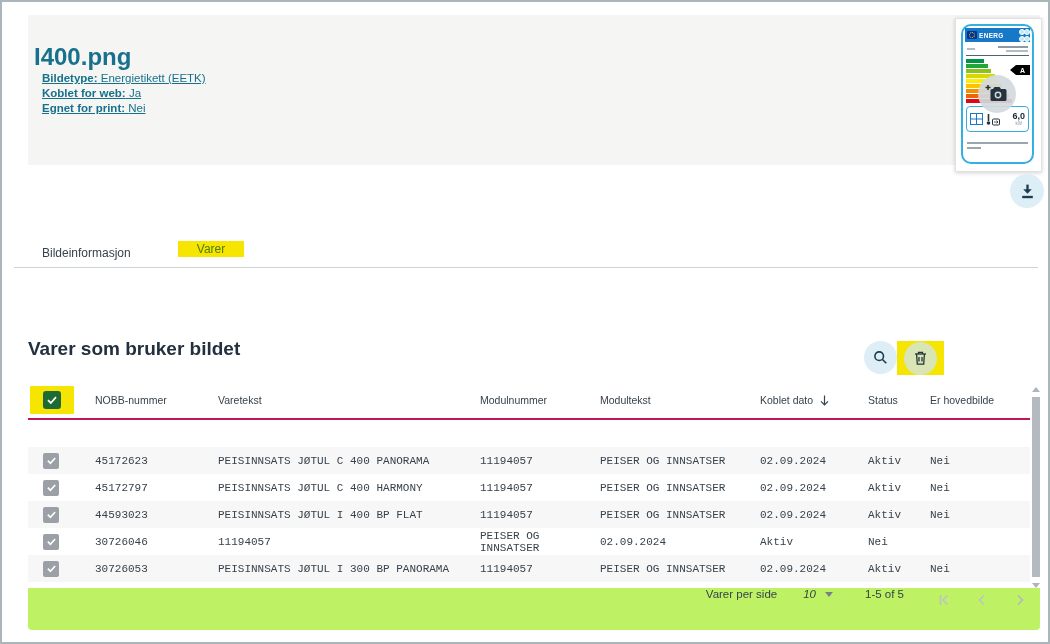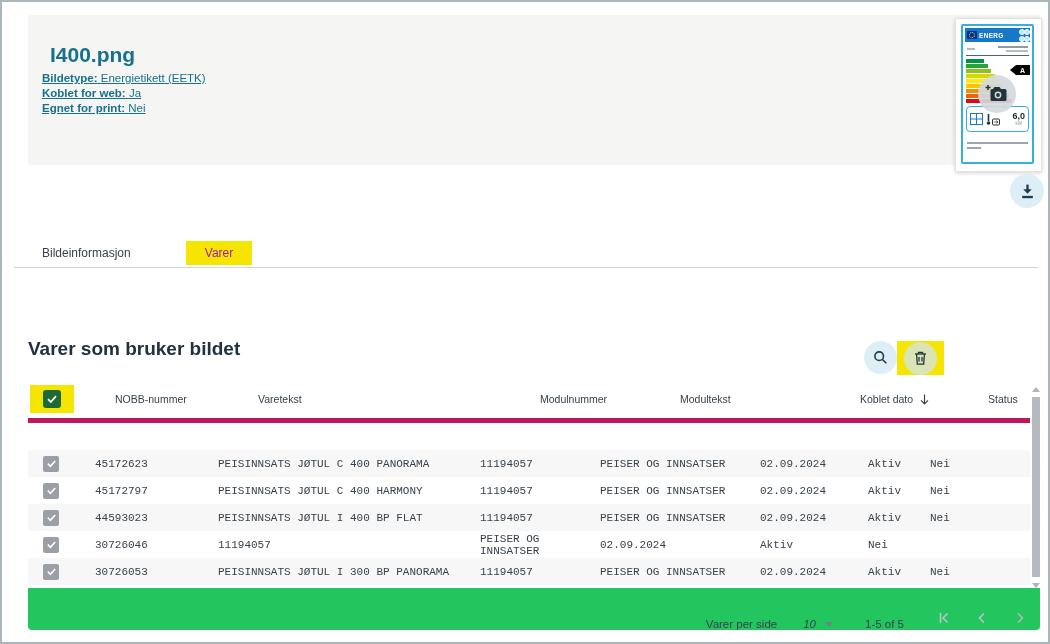--- a/index.html
+++ b/index.html
@@ -1,26 +1,26 @@
 <!DOCTYPE html>
 <html><head>
 <meta charset="utf-8">
 <style>
   html,body{margin:0;padding:0;background:#fff;font-family:"Liberation Sans",sans-serif;}
   .page{position:relative;width:1050px;height:644px;background:#fff;border:2px solid #a9b6ba;box-sizing:border-box;overflow:hidden;}
 
   
   .info-panel{position:absolute;left:26px;top:13px;width:1012px;height:150px;background:#f5f5f3;border-radius:2px;}
-  .filename{position:absolute;left:22px;top:28px;margin:0;font-size:21px;font-weight:600;color:#17708c;}
+  .filename{position:absolute;left:6px;top:28px;margin:0;font-size:24px;font-weight:600;color:#17708c;}
   .info-lines{position:absolute;left:14px;top:56px;font-size:11.5px;line-height:15px;color:#17708c;text-decoration:underline;}
   .info-lines b{font-weight:700;}
 
   
   .thumb-card{position:absolute;left:953px;top:16px;width:85px;height:152px;background:#fff;border:1px solid #e2e2e2;box-shadow:0 1px 4px rgba(0,0,0,.18);cursor:pointer;}
-  .elabel{position:absolute;left:5px;top:5px;width:73px;height:140px;border:2px solid #35aee0;border-radius:2px;box-sizing:border-box;background:#fff;}
+  .elabel{position:absolute;left:5px;top:5px;width:73px;height:140px;border:2px solid #35aee0;border-radius:10px;box-sizing:border-box;background:#fff;}
   .eheader{position:absolute;left:2px;top:2px;right:2px;height:14px;background:#1878c8;display:flex;align-items:center;padding:0 2px;gap:2px;box-sizing:border-box;}
   .eu-flag{width:10px;height:8px;background:#003399;border-radius:1px;position:relative;flex:0 0 auto;}
   .eu-flag::after{content:"";position:absolute;left:2px;top:1px;width:4px;height:4px;border:1px dotted #ffcc00;border-radius:50%;}
   .eheader-text{color:#fff;font-size:6.5px;font-weight:700;letter-spacing:.3px;}
   .eicons{margin-left:auto;display:grid;grid-template-columns:4px 4px;gap:1px;}
   .eicons i{width:4px;height:4px;border-radius:50%;background:#bfe9f5;border:.5px solid #fff;}
   .ml0{position:absolute;left:4px;top:22px;width:8px;height:2px;background:#b3bcc2;}
   .ml1{position:absolute;right:4px;top:20px;width:30px;height:2px;background:#8d9aa3;}
   .ml2{position:absolute;right:4px;top:24px;width:22px;height:2px;background:#b3bcc2;}
   .eline{position:absolute;left:3px;right:3px;top:29px;height:1px;background:#53626e;}
@@ -33,52 +33,52 @@
   .eunit{font-size:4.5px;color:#8d9aa3;line-height:5px;}
   .efoot1{position:absolute;left:4px;right:4px;top:116px;height:2px;background:#9aa6ad;}
   .efoot2{position:absolute;left:4px;top:121px;width:14px;height:2px;background:#9aa6ad;}
   .camera-overlay{position:absolute;left:15px;top:49px;width:38px;height:38px;border-radius:50%;background:rgba(211,217,221,.92);display:flex;align-items:center;justify-content:center;cursor:pointer;}
 
   
   .download-btn{position:absolute;left:1008px;top:172px;width:34px;height:34px;border-radius:50%;background:#ddeef6;border:none;display:flex;align-items:center;justify-content:center;cursor:pointer;padding:0;}
 
   
   .tab-info{position:absolute;left:40px;top:244px;font-size:12px;color:#37424c;cursor:pointer;}
-  .tab-varer{position:absolute;left:184px;top:239px;width:66px;height:24px;background:#f6e500;color:#a21caf;font-size:12px;display:flex;align-items:center;justify-content:center;cursor:pointer;}
+  .tab-varer{position:absolute;left:176px;top:239px;width:66px;height:16px;background:#f6e500;color:#4d7c0f;font-size:12px;display:flex;align-items:center;justify-content:center;cursor:pointer;}
   .divider{position:absolute;left:12px;top:265px;width:1024px;height:1px;background:#cfd4d7;}
 
   
   .section-title{position:absolute;left:26px;top:336px;margin:0;font-size:19px;font-weight:600;color:#22313f;}
   .icon-btn{width:33px;height:33px;border-radius:50%;background:#ddeef6;border:none;display:flex;align-items:center;justify-content:center;cursor:pointer;padding:0;}
   .search-btn{position:absolute;left:862px;top:339px;}
   .trash-wrap{position:absolute;left:895px;top:339px;width:47px;height:34px;background:#f6e500;display:flex;align-items:center;justify-content:center;}
   .trash-btn{background:#d9e5b4;}
   .add-btn{position:absolute;left:943px;top:339px;width:97px;height:34px;border-radius:17px;background:#d2e9f3;border:none;color:#1d3c50;font-size:12.5px;cursor:pointer;}
 
   
   .table{position:absolute;left:26px;top:383px;width:1002px;}
   .thead,.trow{display:grid;grid-template-columns:67px 123px 262px 120px 160px 108px 62px 1fr;align-items:center;}
-  .thead{height:33px;border-bottom:5px solid #be185d;font-size:10.5px;color:#37424c;gap:20px;}
+  .thead{height:33px;border-bottom:2px solid #be185d;font-size:10.5px;color:#37424c;}
   .th{display:flex;align-items:center;gap:5px;cursor:pointer;}
   .hl-box{width:44px;height:28px;background:#f6e500;display:flex;align-items:center;justify-content:center;margin-left:2px;cursor:pointer;}
   .cbx-header{width:18px;height:18px;background:#1e6a35;border-radius:3px;display:flex;align-items:center;justify-content:center;}
   .rows{margin-top:27px;}
   .trow{height:27px;font-size:11px;color:#37424c;font-family:Liberation Mono, monospace;}
   .rows .trow:nth-child(odd){background:#f7f7f7;}
   .cbx{width:16px;height:16px;border-radius:2px;background:#9aa0a6;display:flex;align-items:center;justify-content:center;margin-left:15px;cursor:pointer;}
 
   
   .scrollbar{position:absolute;left:1029px;top:383px;width:9px;height:205px;}
   .sb-up,.sb-down{position:absolute;left:1px;width:0;height:0;border-left:4px solid transparent;border-right:4px solid transparent;cursor:pointer;}
   .sb-up{top:2px;border-bottom:5px solid #aeb4b9;}
   .sb-down{bottom:2px;border-top:5px solid #aeb4b9;}
   .sb-thumb{position:absolute;left:.5px;top:12px;bottom:13px;width:8px;background:#b4babf;cursor:grab;}
 
   
-  .footer{position:absolute;left:26px;top:586px;width:1012px;height:42px;background:#22c55e;border-radius:0 0 4px 4px;display:flex;align-items:flex-end;justify-content:flex-end;padding-right:8px;box-sizing:border-box;font-size:11.5px;color:#37424c;}
+  .footer{position:absolute;left:26px;top:586px;width:1012px;height:42px;background:#bef264;border-radius:0 0 4px 4px;display:flex;align-items:flex-start;justify-content:flex-end;padding-right:8px;box-sizing:border-box;font-size:11.5px;color:#37424c;}
   .pp-label{margin-right:26px;}
   .pp-select{display:flex;align-items:center;gap:9px;margin-right:32px;cursor:pointer;font-style:italic;}
   .pp-caret{width:0;height:0;border-left:4px solid transparent;border-right:4px solid transparent;border-top:5px solid #76808a;}
   .range{margin-right:28px;}
   .pg-btn{width:24px;height:24px;background:none;border:none;display:flex;align-items:center;justify-content:center;margin-right:14px;cursor:pointer;padding:0;}
   .pg-btn:last-child{margin-right:0;}
 </style>
 </head>
 <body>
 

